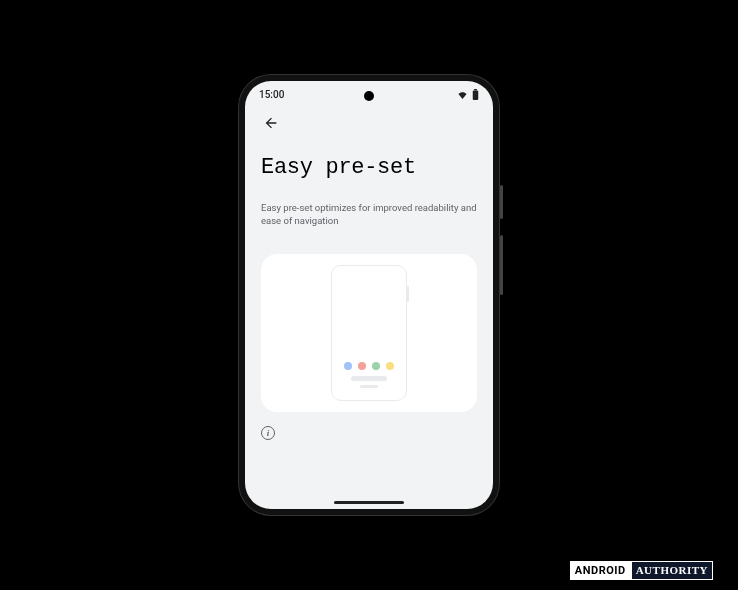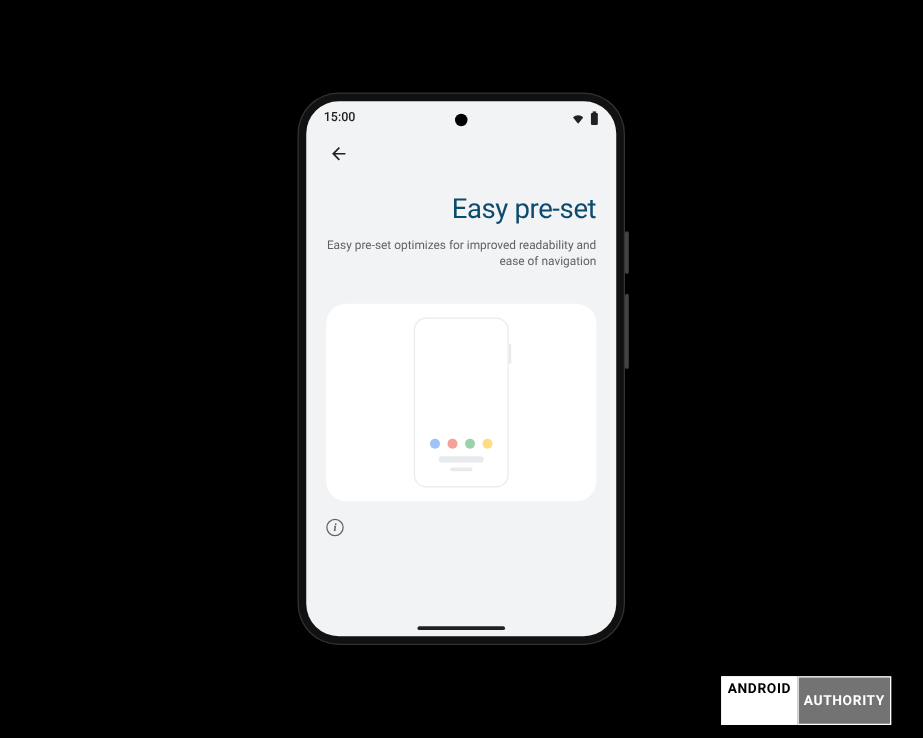--- a/index.html
+++ b/index.html
@@ -15,21 +15,20 @@
     position: absolute;
     left: 50%;
     top: 50%;
     transform: translate(-50%, -50%);
     width: 260px;
     height: 440px;
     background: #111;
     border-radius: 32px;
     padding: 6px;
     box-shadow: 0 0 0 1px #333;
-    text-align: right;
   }
   .side-btn {
     position: absolute;
     right: -4px;
     width: 3px;
     background: #444;
     border-radius: 2px;
   }
   .side-btn.a { top: 110px; height: 34px; }
   .side-btn.b { top: 160px; height: 60px; }
@@ -78,23 +77,24 @@
     cursor: pointer;
   }
   .content {
     padding: 16px 16px 0 16px;
     flex: 1;
     overflow: auto;
   }
   .page-title {
     font-size: 22px;
     font-weight: 400;
-    color: #0c4a6e;
-    margin-bottom: 10px;
+    color: #000000;
+    margin-bottom: 21px;
     letter-spacing: -0.3px;
+    font-family: Liberation Mono, monospace;
   }
   .subtitle {
     font-size: 9.5px;
     color: #5f6368;
     line-height: 1.4;
     margin-bottom: 26px;
   }
   .preview-card {
     background: #fff;
     border-radius: 16px;
@@ -194,24 +194,25 @@
   }
   .watermark .wm-left {
     color: #000;
     background: #fff;
     padding: 2px 4px;
     border: 1px solid #fff;
     font-weight: 700;
   }
   .watermark .wm-right {
     color: #fff;
-    background: #737373;
-    padding: 12px 4px;
+    background: #0f172a;
+    padding: 2px 4px;
     border: 1px solid #fff;
     font-weight: 700;
+    font-family: Liberation Serif, serif;
   }
 </style>
 </head>
 <body>
 
 <div class="phone">
   <div class="side-btn a"></div>
   <div class="side-btn b"></div>
   <div class="screen">
     <div class="camera"></div>

